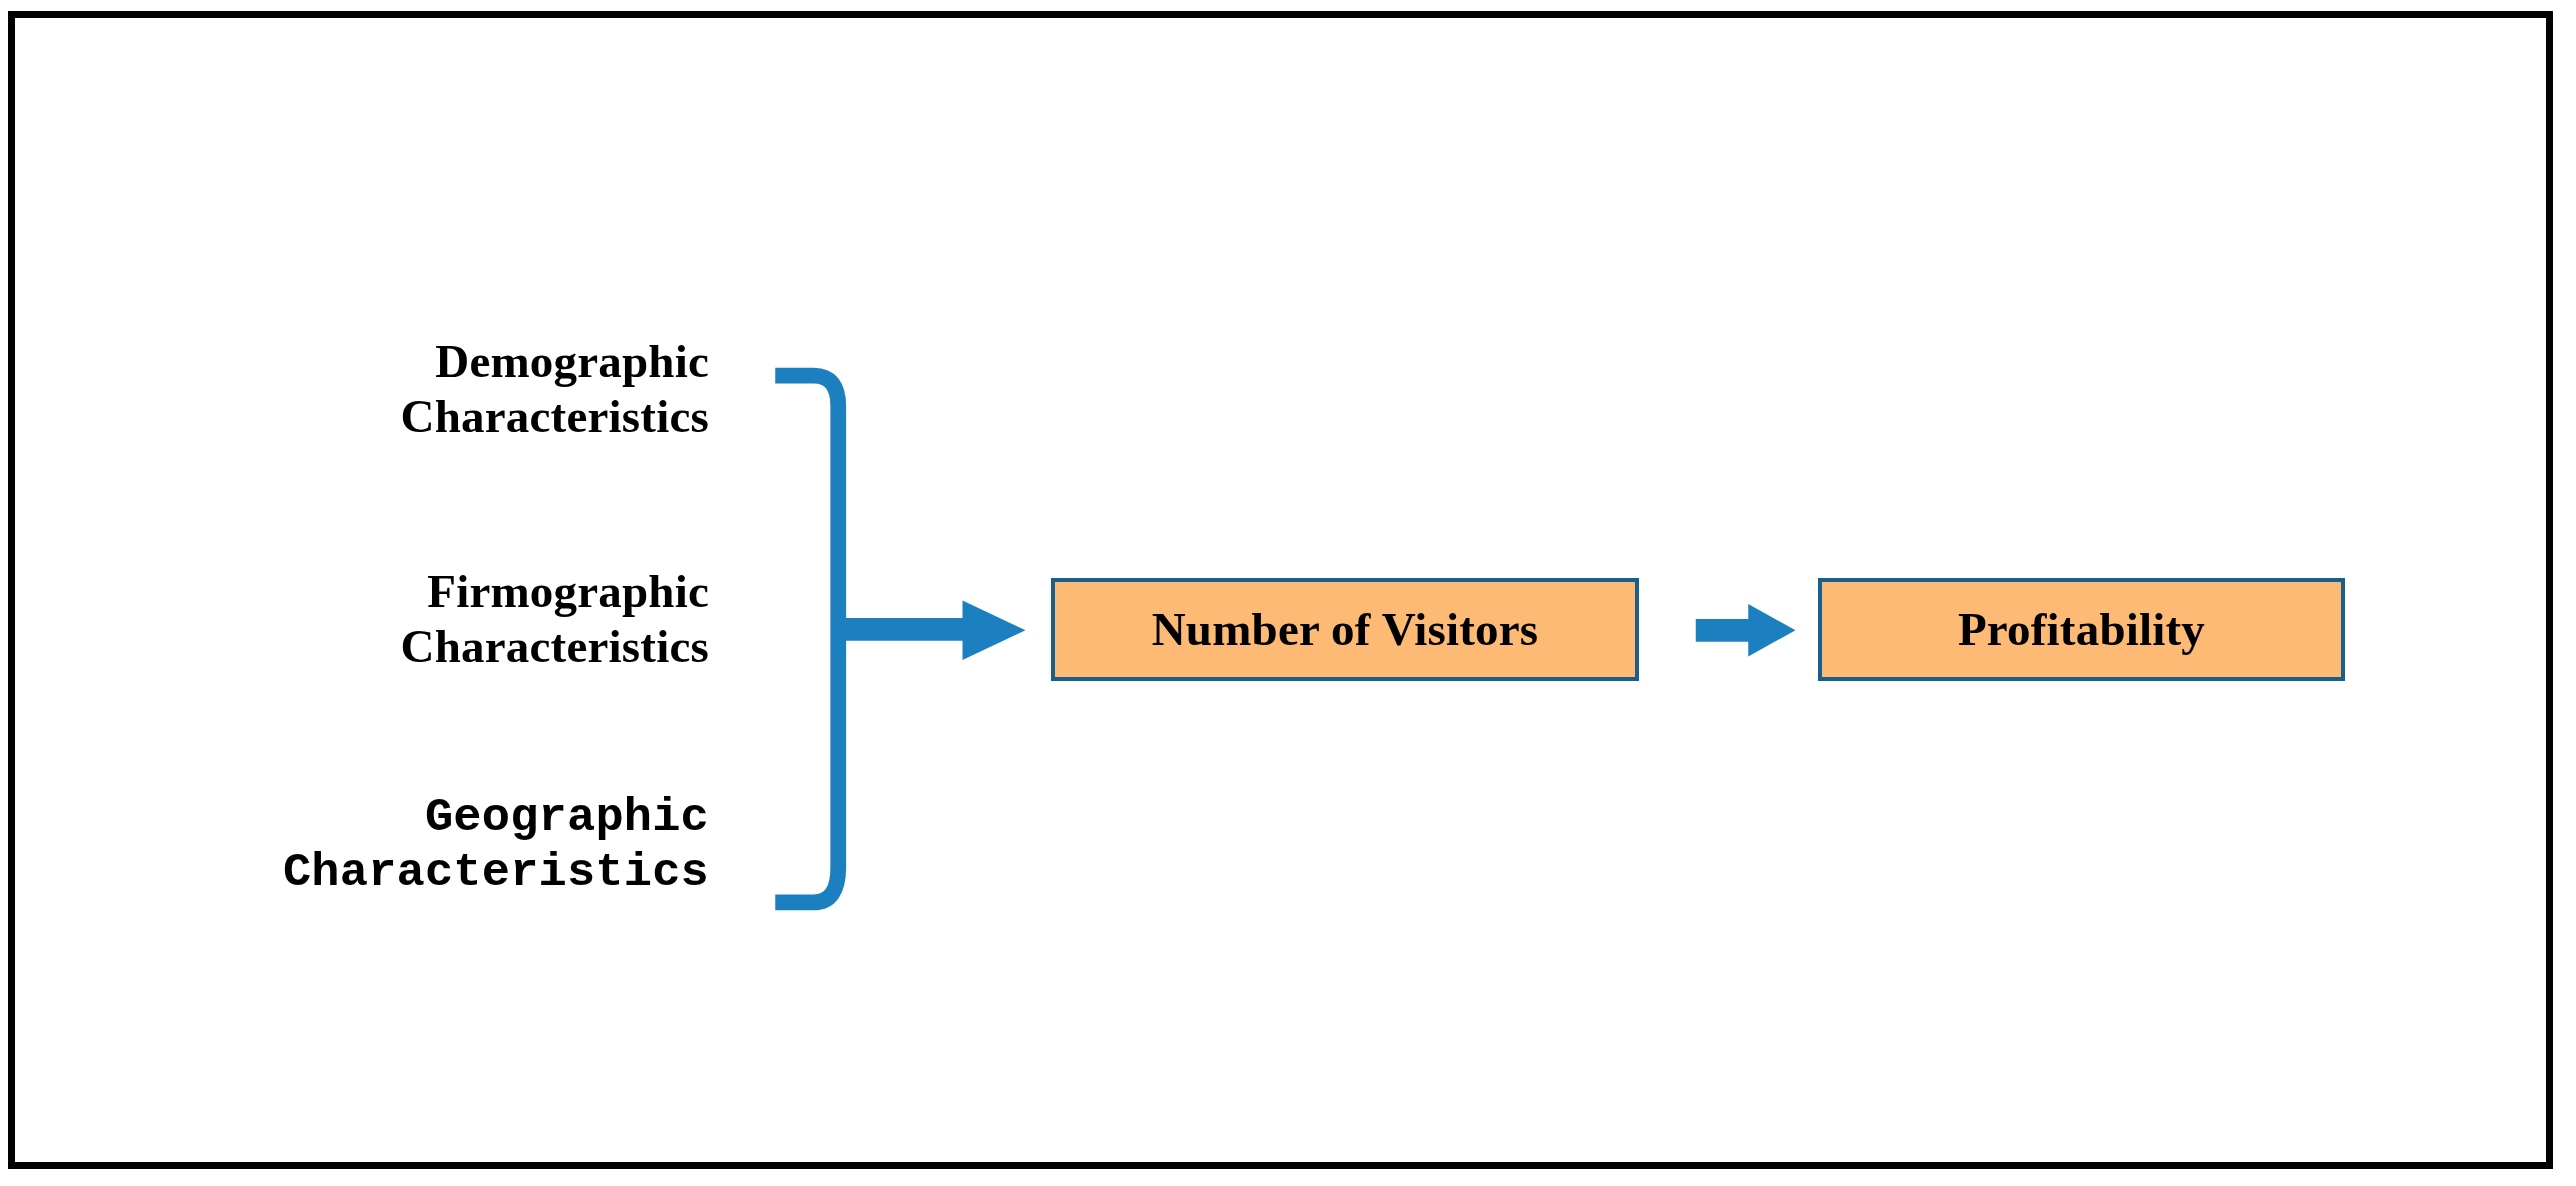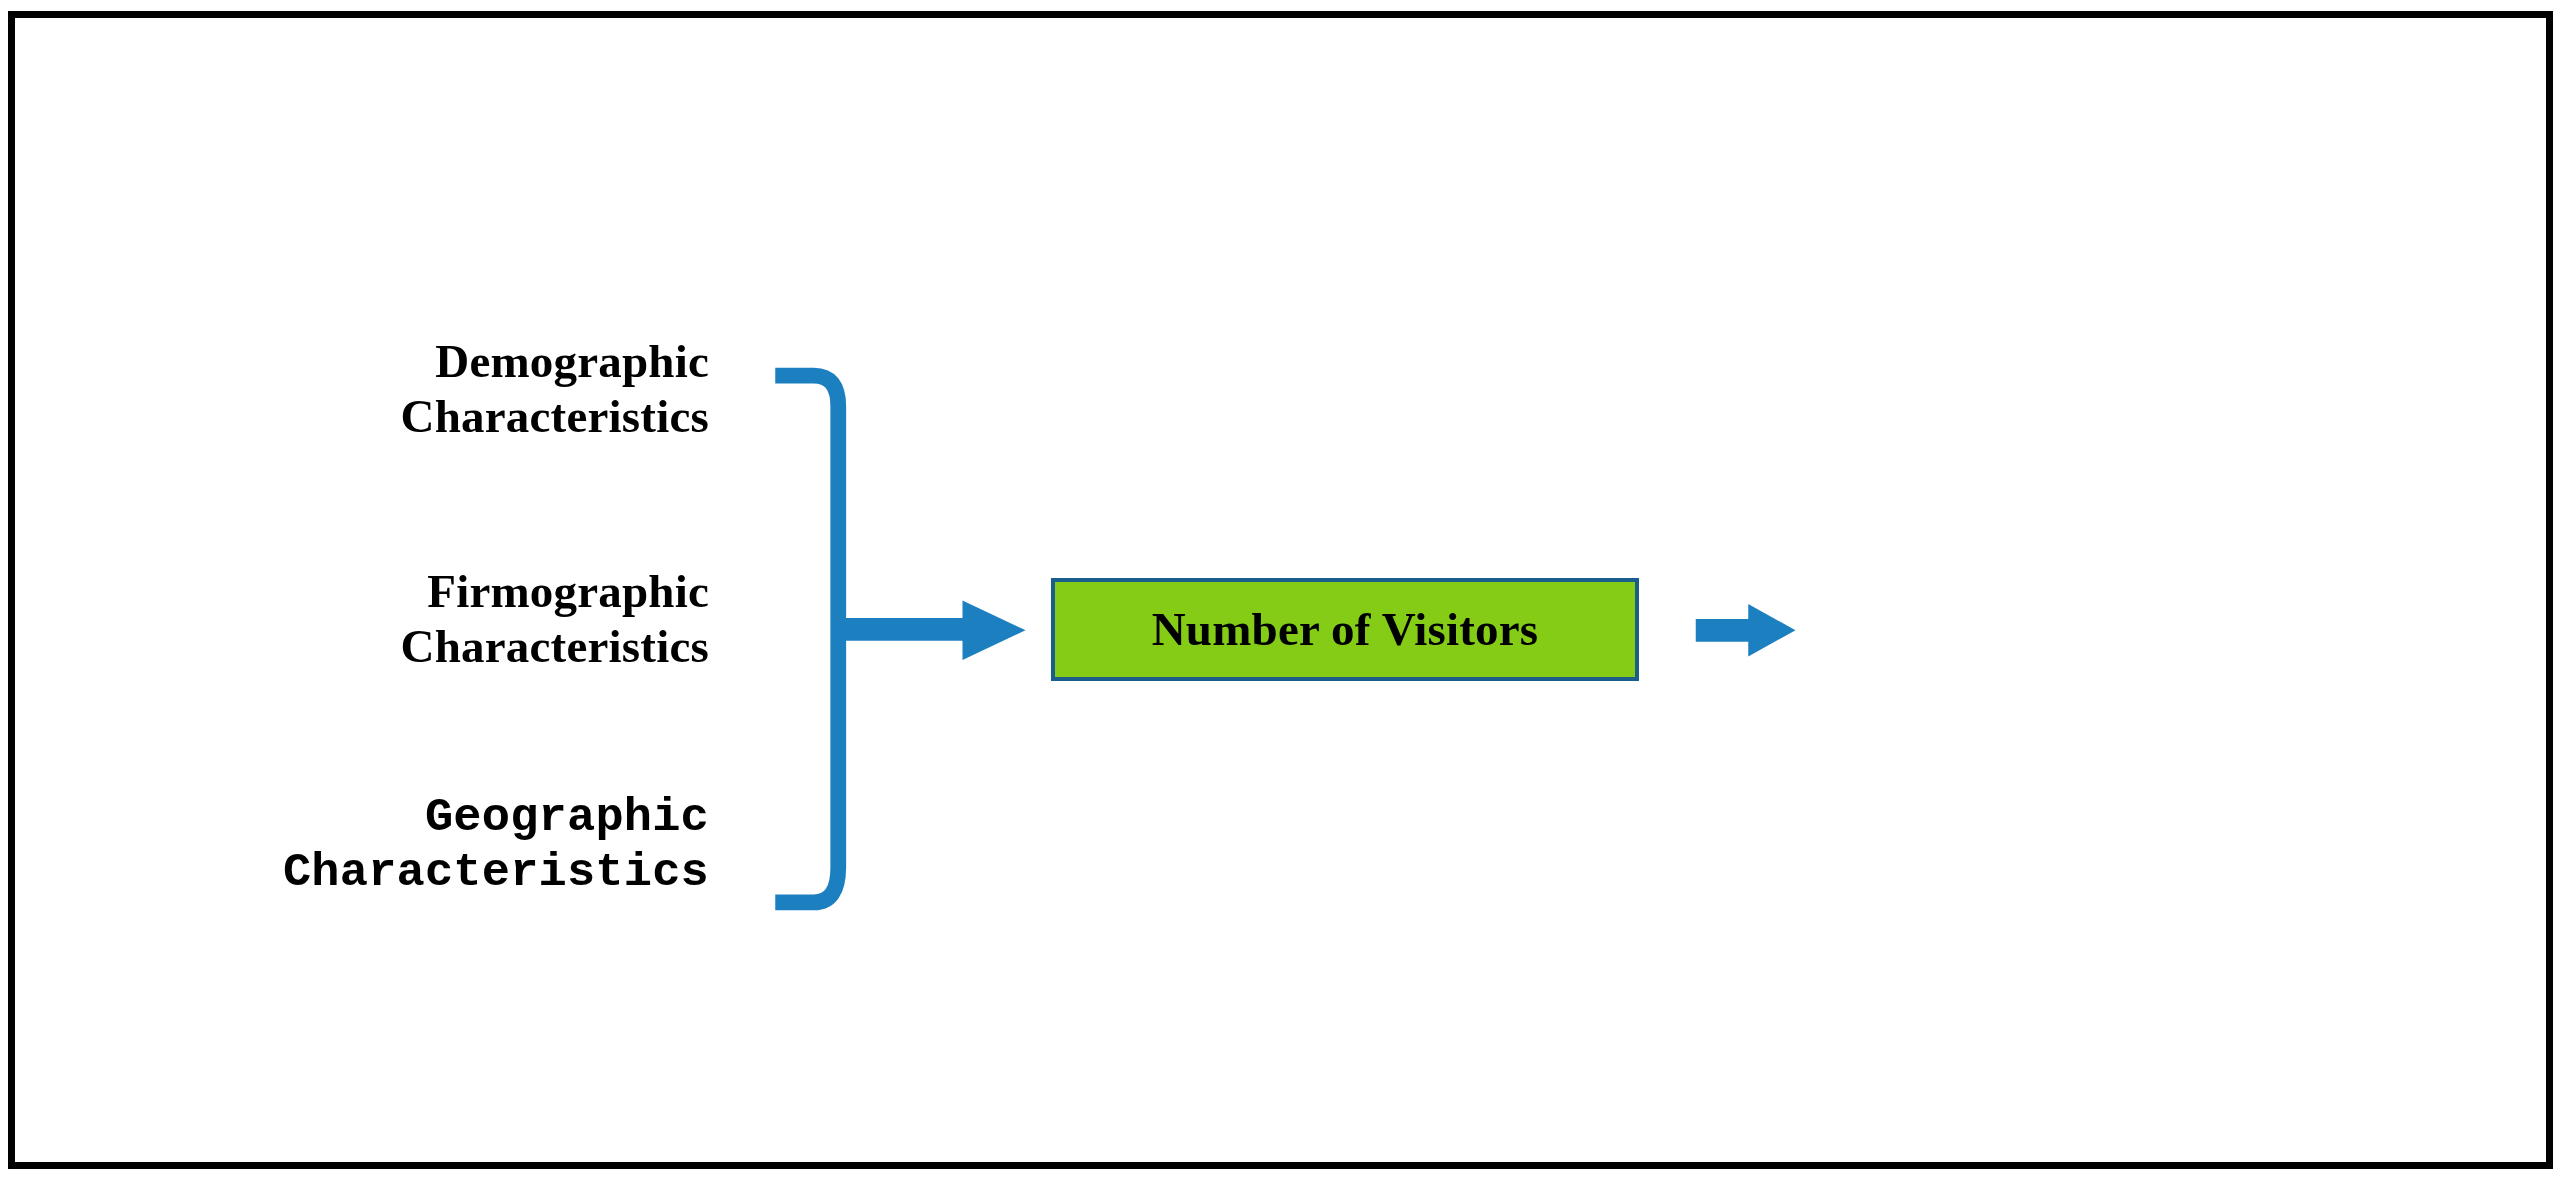--- a/index.html
+++ b/index.html
@@ -56,21 +56,21 @@
     top: 0;
     width: 2576px;
     height: 1187px;
     pointer-events: none;
   }
 
   
   .outcome-box {
     position: absolute;
     box-sizing: border-box;
-    background: #84cc16;
+    background: #fdba74;
     border: 4.4px solid #1a5e8c;
     display: flex;
     align-items: center;
     justify-content: center;
   }
   .outcome-box-label {
     font-weight: bold;
     font-size: 47px;
     color: #000000;
     line-height: 1;
@@ -125,15 +125,18 @@
     <g>
       <line x1="1938" y1="720" x2="2008" y2="720" stroke="#1c80c0" stroke-width="26"></line>
       <polygon points="1998,690 2052,720 1998,750" fill="#1c80c0"></polygon>
     </g>
   </svg>
 
   <div class="outcome-box" id="box-visitors">
     <span class="outcome-box-label">Number of Visitors</span>
   </div>
 
+  <div class="outcome-box" id="box-profitability">
+    <span class="outcome-box-label">Profitability</span>
+  </div>
 
 </div>
 
 
 </body></html>

